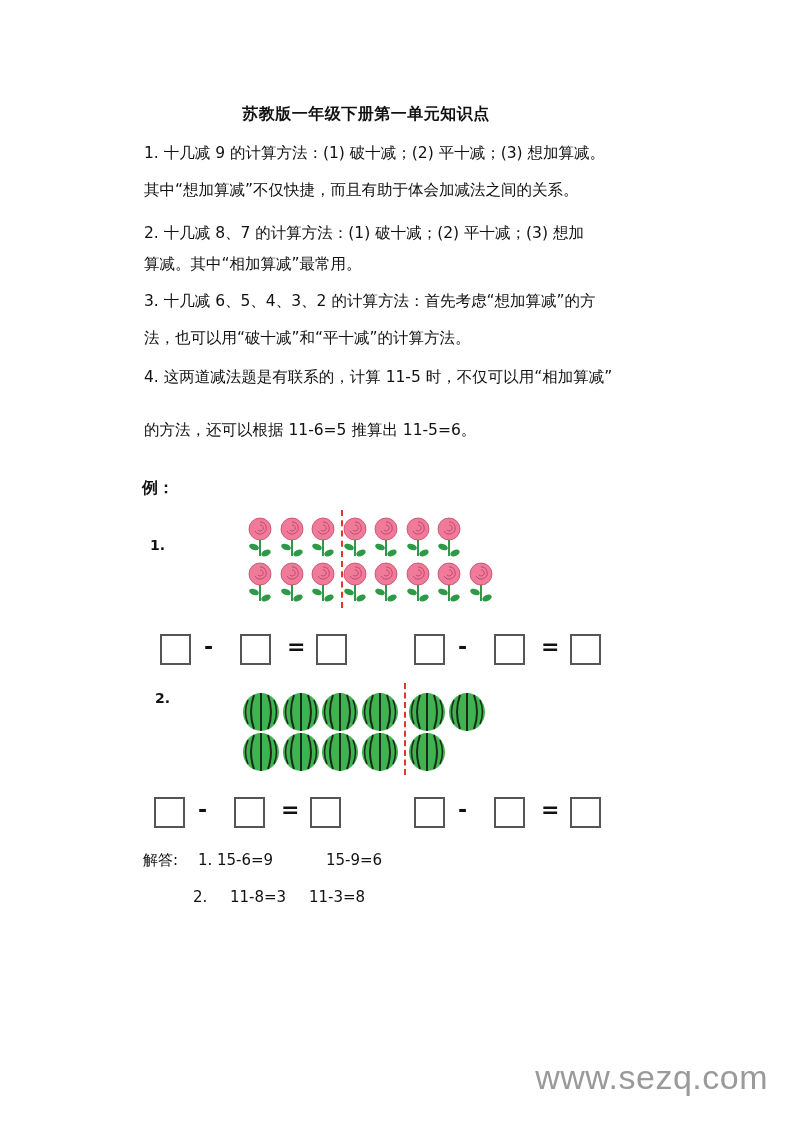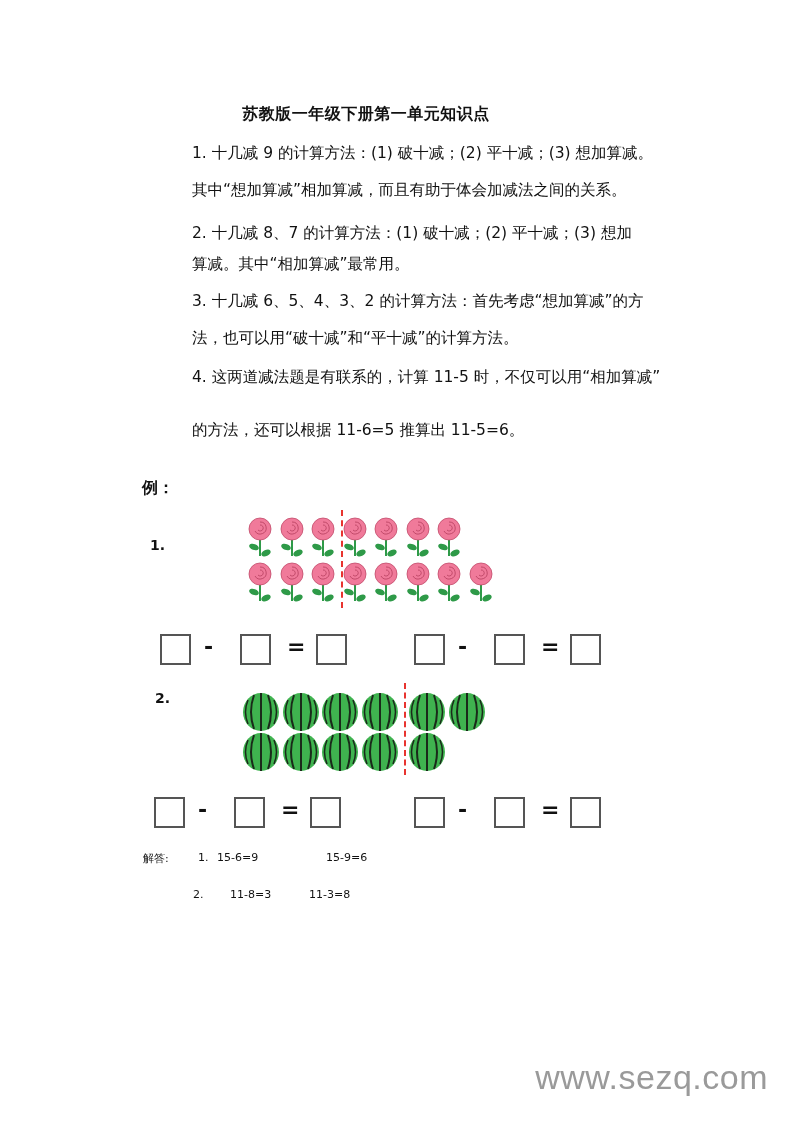--- a/index.html
+++ b/index.html
@@ -1,37 +1,37 @@
 <!DOCTYPE html>
 <html><head>
 <meta charset="utf-8">
 <style>
   html, body { margin: 0; padding: 0; background: #ffffff; }
   body { width: 800px; height: 1132px; position: relative; overflow: hidden;
          font-family: "DejaVu Sans", "Liberation Sans", sans-serif; color: #111; }
   .title { position: absolute; top: 104px; left: 0; width: 732px; text-align: center;
            font-size: 16px; font-weight: bold; letter-spacing: 0.5px; }
-  .para { position: absolute; left: 144px; font-size: 15.5px; line-height: 20px; white-space: nowrap; margin-left: 48px; }
+  .para { position: absolute; left: 144px; font-size: 15.5px; line-height: 20px; white-space: nowrap; }
   .example-label { position: absolute; left: 142px; top: 478px; font-size: 16px; font-weight: bold; }
   .ex-num { position: absolute; font-size: 14px; font-weight: bold; }
   .dash { position: absolute; width: 0; border-left: 2px dashed #e8342f; }
   .box { position: absolute; width: 31px; height: 31px; border: 2px solid #555; box-sizing: border-box; background: #fff; }
   .op { position: absolute; font-size: 22px; font-weight: bold; }
-  .answer { position: absolute; font-size: 11px; white-space: nowrap; }
+  .answer { position: absolute; font-size: 15px; white-space: nowrap; }
   .watermark { position: absolute; right: 32px; top: 1058px; font-size: 34px; color: #9a9a9a;
                font-family: "Liberation Sans", sans-serif; letter-spacing: 0.5px; }
   svg { display: block; }
 </style>
 </head>
 <body>
 
 <div class="title">苏教版一年级下册第一单元知识点</div>
 
 <div class="para" style="top:143px">1. 十几减 9 的计算方法：(1) 破十减；(2) 平十减；(3) 想加算减。</div>
-<div class="para" style="top:180px">其中“想加算减”相加算减，而且有助于体会加减法之间的关系。</div>
+<div class="para" style="top:180px">其中“想加算减”不仅快捷，而且有助于体会加减法之间的关系。</div>
 <div class="para" style="top:223px">2. 十几减 8、7 的计算方法：(1) 破十减；(2) 平十减；(3) 想加</div>
 <div class="para" style="top:254px">算减。其中“相加算减”最常用。</div>
 <div class="para" style="top:291px">3. 十几减 6、5、4、3、2 的计算方法：首先考虑“想加算减”的方</div>
 <div class="para" style="top:328px">法，也可以用“破十减”和“平十减”的计算方法。</div>
 <div class="para" style="top:367px">4. 这两道减法题是有联系的，计算 11-5 时，不仅可以用“相加算减”</div>
 <div class="para" style="top:420px">的方法，还可以根据 11-6=5 推算出 11-5=6。</div>
 
 <div class="example-label">例：</div>
 
 <div class="ex-num" style="left:150px;top:537px">1.</div>

